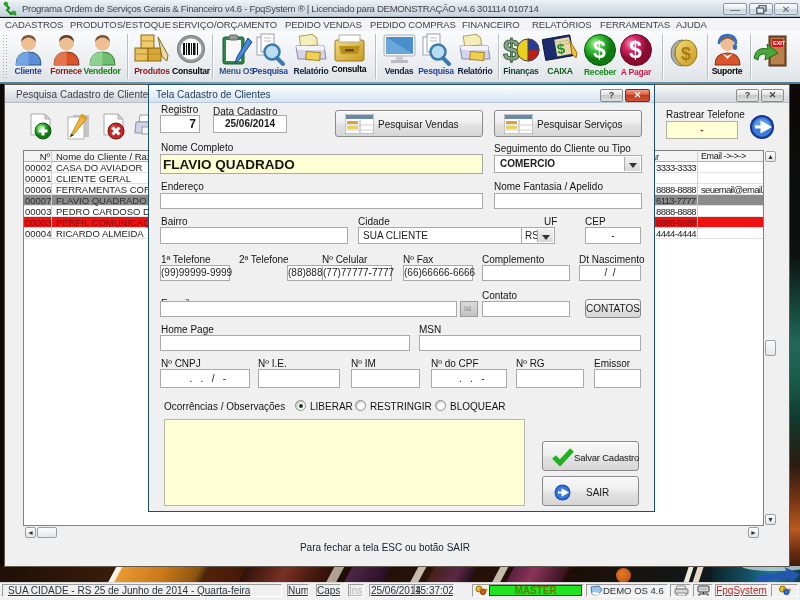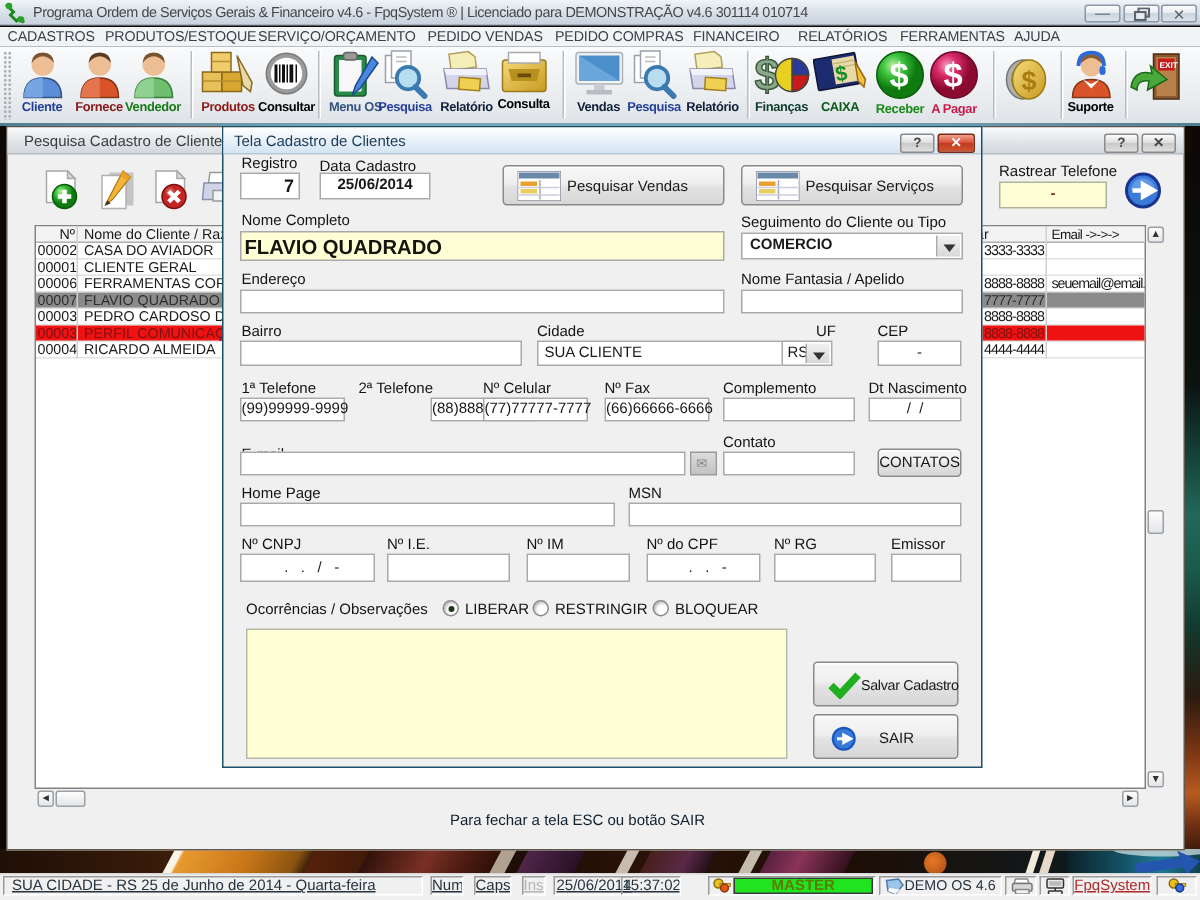--- a/index.html
+++ b/index.html
@@ -363,21 +363,21 @@
         </div>
     <div class="grow" style="top:33px">
           <span class="cnum">00006</span>
           <span class="cnome">FERRAMENTAS CORTAG</span>
           <span class="ccel" style="left:632px;width:64px;letter-spacing:-0.6px;">8888-8888</span>
           <span class="cmail" style="letter-spacing:-0.7px;">seuemail@email.</span>
         </div>
     <div class="grow" style="top:44px;background:#8b8b8b;color:#2e2e2e;">
           <span class="cnum">00007</span>
           <span class="cnome">FLAVIO QUADRADO</span>
-          <span class="ccel" style="left:632px;width:64px;letter-spacing:-0.6px;">7777-7777</span>
+          <span class="ccel" style="left:632px;width:64px;letter-spacing:-0.6px;">6113-7777</span>
         </div>
     <div class="grow" style="top:55px">
           <span class="cnum">00003</span>
           <span class="cnome">PEDRO CARDOSO DE</span>
           <span class="ccel" style="left:632px;width:64px;letter-spacing:-0.6px;">8888-8888</span>
         </div>
     <div class="grow" style="top:66px;background:#ee1212;color:#801010;">
           <span class="cnum">00003</span>
           <span class="cnome">PERFIL COMUNICAÇÃO</span>
           <span class="ccel" style="left:632px;width:64px;letter-spacing:-0.6px;">8888-8888</span>
@@ -471,21 +471,21 @@
   <div class="ab fld" style="left:333px;top:180px;width:88px;height:16px;"></div>
   <div class="ab lab" style="left:430px;top:169px">Dt Nascimento</div>
   <div class="ab fld tel" style="left:430px;top:180px;width:62px;">/&nbsp;&nbsp;/</div>
   <div class="ab lab" style="left:12px;top:213px">E-mail</div>
   <div class="ab fld" style="left:11px;top:216px;width:297px;height:16px;"></div>
   <div class="ab" style="left:311px;top:216px;width:18px;height:16px;background:linear-gradient(#dcdcdc,#c2c2c2);border:1px solid #9a9a9a;">
         <span style="position:absolute;left:3px;top:2px;font-size:9px;color:#8a8a8a;">✉</span>
       </div>
   <div class="ab lab" style="left:333px;top:205px">Contato</div>
   <div class="ab fld" style="left:333px;top:216px;width:88px;height:16px;"></div>
-  <div class="ab btn7" style="left:436px;top:214px;width:56px;height:19px;text-align:right;line-height:17px;font-size:10px;">CONTATOS</div>
+  <div class="ab btn7" style="left:436px;top:214px;width:56px;height:19px;text-align:left;line-height:17px;font-size:10px;">CONTATOS</div>
   <div class="ab lab" style="left:12px;top:239px">Home Page</div>
   <div class="ab fld" style="left:11px;top:250px;width:250px;height:16px;"></div>
   <div class="ab lab" style="left:270px;top:239px">MSN</div>
   <div class="ab fld" style="left:270px;top:250px;width:222px;height:16px;"></div>
   <div class="ab lab" style="left:12px;top:273px">Nº CNPJ</div>
   <div class="ab fld tel" style="left:11px;top:284px;width:90px;height:19px;line-height:17px;">&nbsp;&nbsp;.&nbsp;&nbsp;&nbsp;.&nbsp;&nbsp;&nbsp;/&nbsp;&nbsp;&nbsp;-</div>
   <div class="ab lab" style="left:109px;top:273px">Nº I.E.</div>
   <div class="ab fld" style="left:109px;top:284px;width:82px;height:19px;"></div>
   <div class="ab lab" style="left:202px;top:273px">Nº IM</div>
   <div class="ab fld" style="left:202px;top:284px;width:69px;height:19px;"></div>

